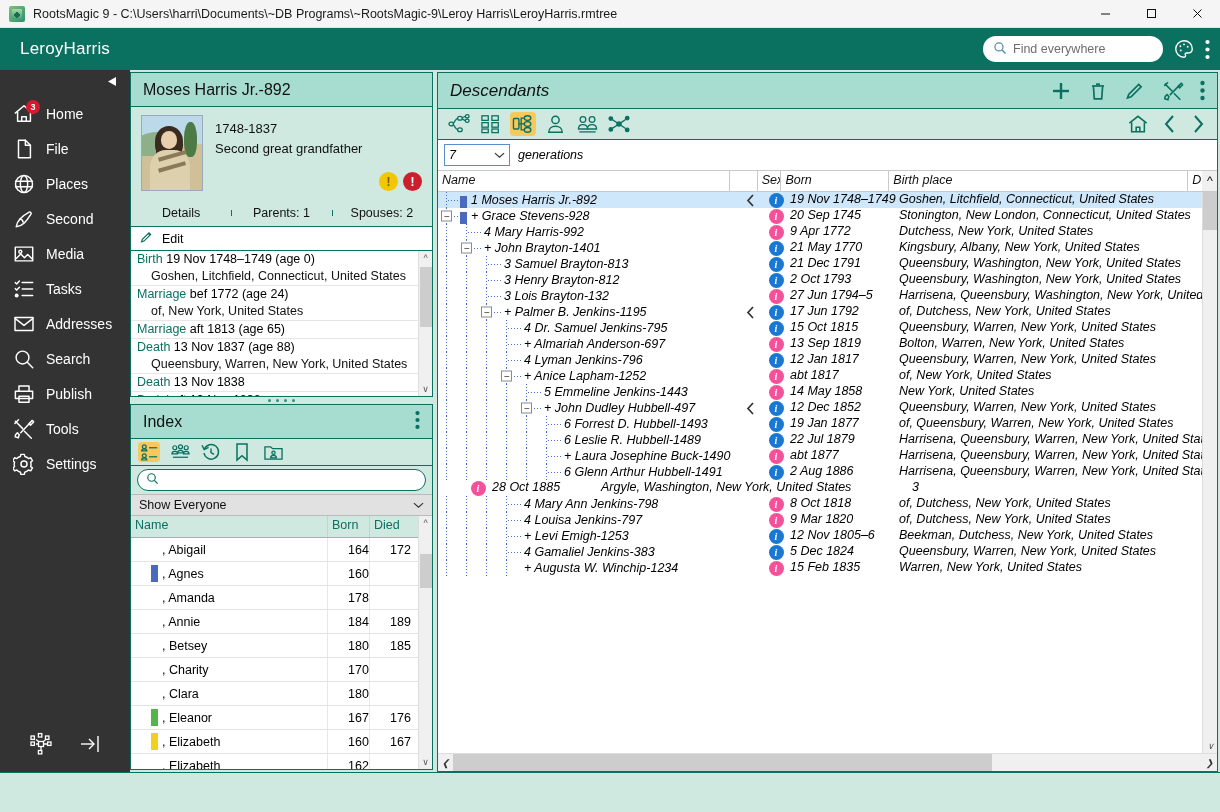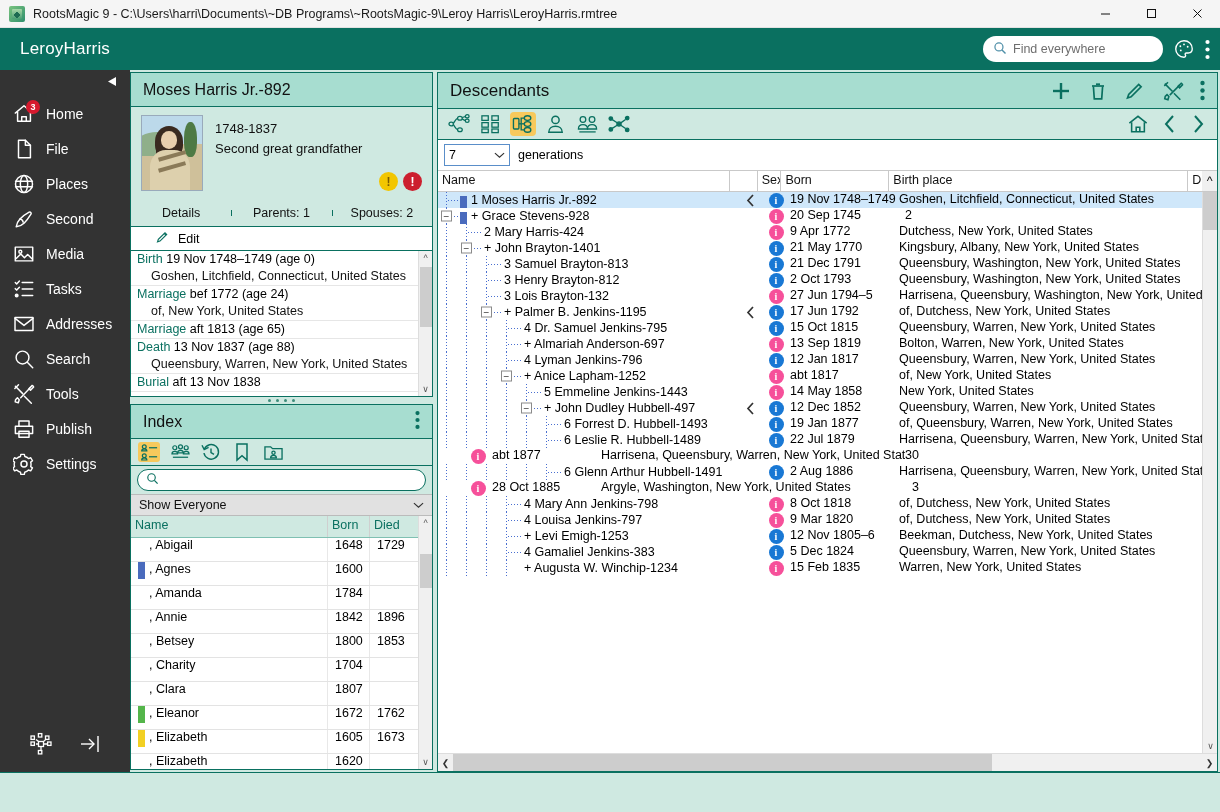--- a/index.html
+++ b/index.html
@@ -121,21 +121,21 @@
 
   .person-tabs {
     background:#cfe9e1; height: 28px; display: flex; align-items:center;
     border-bottom: 1px solid #0a7060;
   }
   .ptab { flex: 1; text-align:center; font-size: 12.5px; color:#111; position: relative; }
   .ptab + .ptab::before {
     content:""; position:absolute; left:0; top:4px; bottom:4px; width:1px; background:#0a7060;
   }
 
-  .edit-row { height: 24px; display:flex; align-items:center; gap:8px; padding-left:24px;
+  .edit-row { height: 24px; display:flex; align-items:center; gap:8px; padding-left:8px;
     border-bottom: 1px solid #0a7060; font-size: 12.5px; background:#fff;}
   .facts { flex: 1; overflow: hidden; background: #fff; position: relative; }
   .fact { border-bottom: 1px solid #e6e6e6; padding: 0 6px; font-size: 12.5px; line-height: 17px; }
   .fact .lbl { color: #0a7060; }
   .fact .sub { padding-left: 14px; color: #111; }
   .vscroll {
     position:absolute; right:0; top:0; bottom:0; width:14px; background:#f0f0f0;
     border-left: 1px solid #ddd; display:flex; flex-direction:column; justify-content:space-between;
     align-items:center; font-size: 9px; color:#555;
   }
@@ -157,27 +157,27 @@
   .idx-filter { height: 22px; background:#e1e1e1; border-top:1px solid #bbb; border-bottom:1px solid #bbb;
     display:flex; align-items:center; padding: 0 8px; font-size:12.5px; color:#111;}
   .idx-filter .cv { margin-left:auto; }
   .idx-table { flex:1; min-height:0; background:#fff; position:relative; overflow:hidden; }
   .idx-head { display:flex; height: 22px; background:#cfe9e1; border-bottom:1px solid #7fc0b2; font-size:12.5px; color:#0a7060;}
   .idx-head div { padding: 2px 4px; }
   .c-name { width: 196px; }
   .c-born { width: 42px; border-left:1px solid #cfcfcf; }
   .c-died { width: 42px; border-left:1px solid #cfcfcf; }
   .idx-row { display:flex; height: 24px; align-items:center; border-bottom:1px solid #e3e3e3; font-size:12.5px;}
-  .idx-row > div { padding: 0 7px; overflow:hidden; white-space:nowrap; height:100%; display:flex; align-items:flex-start;}
+  .idx-row > div { padding: 0 20px; overflow:hidden; white-space:nowrap; height:100%; display:flex; align-items:center;}
   .idx-row .c-born, .idx-row .c-died { border-left:1px solid #e8e8e8; }
   .color-bar { width: 7px; height: 17px; flex:none; margin-right: 4px; }
 
   
   .rightcol { flex: 1; min-width: 0; display:flex; flex-direction:column; padding: 2px 2px 0 2px;}
-  .desc-card { flex:1; min-height:0; display:flex; flex-direction:column; background:#fff; border:1px solid #0a7060;}
+  .desc-card { flex:1; min-height:0; display:flex; flex-direction:column; background:#fff; border:1px solid #0a7060;font-style:italic;}
   .desc-head { background:#a7ddd0; height: 36px; display:flex; align-items:center; padding-left:12px;
     font-size:17px; color:#111; border-bottom:1px solid #0a7060;}
   .desc-head-actions { margin-left:auto; display:flex; align-items:center; gap:16px; padding-right:12px;}
   .desc-tools { height: 31px; background:#cfe9e1; display:flex; align-items:center; gap:6px; padding-left:8px;
     border-bottom:1px solid #0a7060;}
   .dt { width:26px; height:24px; display:flex; align-items:center; justify-content:center; border-radius:4px;}
   .dt.sel { background:#f7c95c; }
   .desc-tools-right { margin-left:auto; display:flex; align-items:center; gap:14px; padding-right:12px;}
   .gen-bar { height: 30px; background:#fff; display:flex; align-items:center; padding-left:6px; gap:8px; font-size:12.5px;}
   .gen-select { width:66px; height:22px; border:1px solid #5a8ec9; background:#fff; display:flex; align-items:center;
@@ -375,39 +375,39 @@
               <svg stroke="#ffffff" width="22" height="22" viewBox="0 0 24 24" fill="none" stroke-width="1.6" stroke-linecap="round" stroke-linejoin="round">
                 <circle cx="10.4" cy="10.4" r="7"></circle>
                 <line x1="15.6" y1="15.6" x2="21.5" y2="21.5"></line>
               </svg>
             </span>
             <span>Search</span>
           </div>
           <div class="nav-item">
             <span class="nav-ico" style="color:#ffffff">
               <svg stroke="#ffffff" width="22" height="22" viewBox="0 0 24 24" fill="none" stroke-width="1.6" stroke-linecap="round" stroke-linejoin="round">
+                <path d="M6.5 9V3.2h11V9"></path>
+                <rect x="2.6" y="9" width="18.8" height="8"></rect>
+                <rect x="6.5" y="14.5" width="11" height="6.4"></rect>
+              </svg>
+            </span>
+            <span>Publish</span>
+          </div>
+          <div class="nav-item">
+            <span class="nav-ico" style="color:#ffffff">
+              <svg stroke="#ffffff" width="22" height="22" viewBox="0 0 24 24" fill="none" stroke-width="1.6" stroke-linecap="round" stroke-linejoin="round">
                 <path d="M2.6 3.6l8 8"></path>
                 <path d="M12.4 14.4L20 22"></path>
                 <path d="M2 6l4-4"></path>
                 <path d="M21 2.6L17.4 6.2l1.7 1.7 3.4-3.5c-.4-1.2-1.2-1.7-1.5-1.8z"></path>
                 <path d="M19 5L8.4 16"></path>
                 <path d="M2.4 20.6l3.4 1 1-3.4-2-2-2 2-.4 2.4z"></path>
               </svg>
             </span>
             <span>Tools</span>
-          </div>
-          <div class="nav-item">
-            <span class="nav-ico" style="color:#ffffff">
-              <svg stroke="#ffffff" width="22" height="22" viewBox="0 0 24 24" fill="none" stroke-width="1.6" stroke-linecap="round" stroke-linejoin="round">
-                <path d="M6.5 9V3.2h11V9"></path>
-                <rect x="2.6" y="9" width="18.8" height="8"></rect>
-                <rect x="6.5" y="14.5" width="11" height="6.4"></rect>
-              </svg>
-            </span>
-            <span>Publish</span>
           </div>
           <div class="nav-item">
             <span class="nav-ico" style="color:#ffffff">
               <svg stroke="#ffffff" width="22" height="22" viewBox="0 0 24 24" fill="none" stroke-width="1.6" stroke-linecap="round" stroke-linejoin="round">
                 <circle cx="12" cy="12" r="3.3"></circle>
                 <path d="M19.6 14.5a8 8 0 000-5l2.1-1.6-2-3.4-2.5 1a8 8 0 00-4.3-2.5L12.4.6h-4L8 3a8 8 0 00-4.3 2.5l-2.5-1-2 3.4 2.1 1.6a8 8 0 000 5L-0.7 16l2 3.4 2.5-1A8 8 0 008 20.9l.4 2.5h4l.4-2.5a8 8 0 004.3-2.5l2.5 1 2-3.4z" transform="translate(0,0.6) scale(0.96) translate(0.5,0.3)"></path>
               </svg>
             </span>
             <span>Settings</span>
           </div>
@@ -484,20 +484,23 @@
               <div class="fact">
                 <div><span class="lbl">Marriage</span> <span>bef 1772 (age 24)</span></div>
                 <div class="sub">of, New York, United States</div>
               </div>
               <div class="fact">
                 <div><span class="lbl">Marriage</span> <span>aft 1813 (age 65)</span></div>
               </div>
               <div class="fact">
                 <div><span class="lbl">Death</span> <span>13 Nov 1837 (age 88)</span></div>
                 <div class="sub">Queensbury, Warren, New York, United States</div>
+              </div>
+              <div class="fact">
+                <div><span class="lbl">Death</span> <span>13 Nov 1838</span></div>
               </div>
               <div class="fact">
                 <div><span class="lbl">Burial</span> <span>aft 13 Nov 1838</span></div>
               </div>
             </div>
           <div class="vscroll">
             <div class="thumb"></div>
             <div class="arr">^</div>
             <div class="arr" style="position:absolute;bottom:0;">∨</div>
           </div>
@@ -853,28 +856,29 @@
                   <span class="elbow" style="left:10px"></span>
                   <span class="pm" style="left:3px">−</span>
                   <span class="genbar" style="position:absolute;left:22px;top:4px"></span>
                   <span style="position:absolute;left:33px">+ Grace Stevens-928</span>
                 </div>
                 <div class="tchev"></div>
                 <div class="tsex">
                   <span class="sexdot female">i</span>
                 </div>
                 <div class="tborn">20 Sep 1745</div>
+                <div class="tbp">Stonington, New London, Connecticut, United States</div>
                 <div class="td">2</div>
               </div>
               <div class="trow">
                 <div class="tname">
                   <span class="dotline" style="left:8px"></span>
                   <span class="dotline" style="left:28px"></span>
                   <span class="elbow" style="left:30px"></span>
-                  <span style="position:absolute;left:46px">2 Mary Harris-424</span>
+                  <span style="position:absolute;left:46px">4 Mary Harris-992</span>
                 </div>
                 <div class="tchev"></div>
                 <div class="tsex">
                   <span class="sexdot female">i</span>
                 </div>
                 <div class="tborn">9 Apr 1772</div>
                 <div class="tbp">Dutchess, New York, United States</div>
                 <div class="td">14</div>
               </div>
               <div class="trow">
@@ -1104,20 +1108,30 @@
                 </div>
                 <div class="tchev"></div>
                 <div class="tsex">
                   <span class="sexdot male">i</span>
                 </div>
                 <div class="tborn">22 Jul 1879</div>
                 <div class="tbp">Harrisena, Queensbury, Warren, New York, United States</div>
                 <div class="td"></div>
               </div>
               <div class="trow">
+                <div class="tname">
+                  <span class="dotline" style="left:8px"></span>
+                  <span class="dotline" style="left:28px"></span>
+                  <span class="dotline" style="left:48px"></span>
+                  <span class="dotline" style="left:68px"></span>
+                  <span class="dotline" style="left:88px"></span>
+                  <span class="dotline" style="left:108px"></span>
+                  <span class="elbow" style="left:110px"></span>
+                  <span style="position:absolute;left:126px">+ Laura Josephine Buck-1490</span>
+                </div>
                 <div class="tchev"></div>
                 <div class="tsex">
                   <span class="sexdot female">i</span>
                 </div>
                 <div class="tborn">abt 1877</div>
                 <div class="tbp">Harrisena, Queensbury, Warren, New York, United States</div>
                 <div class="td">30</div>
               </div>
               <div class="trow">
                 <div class="tname">

